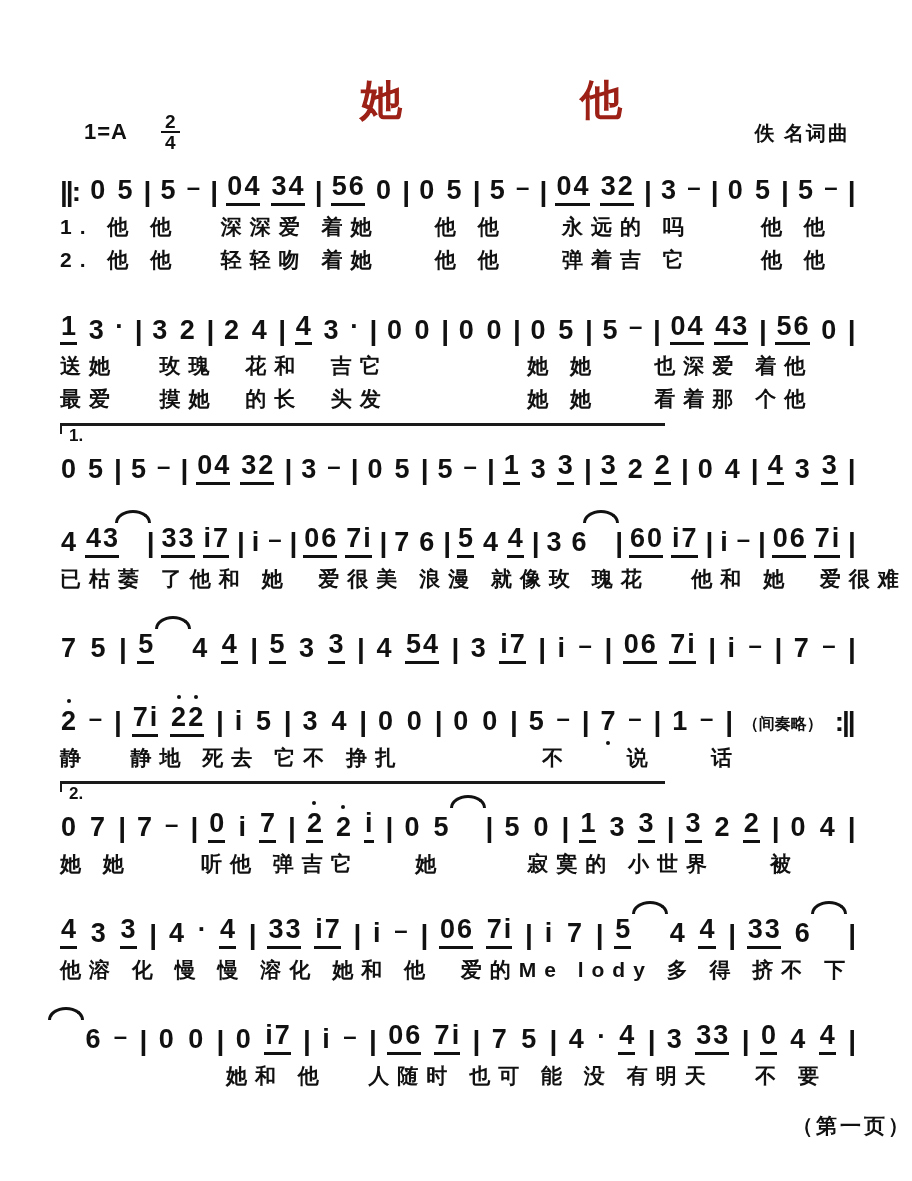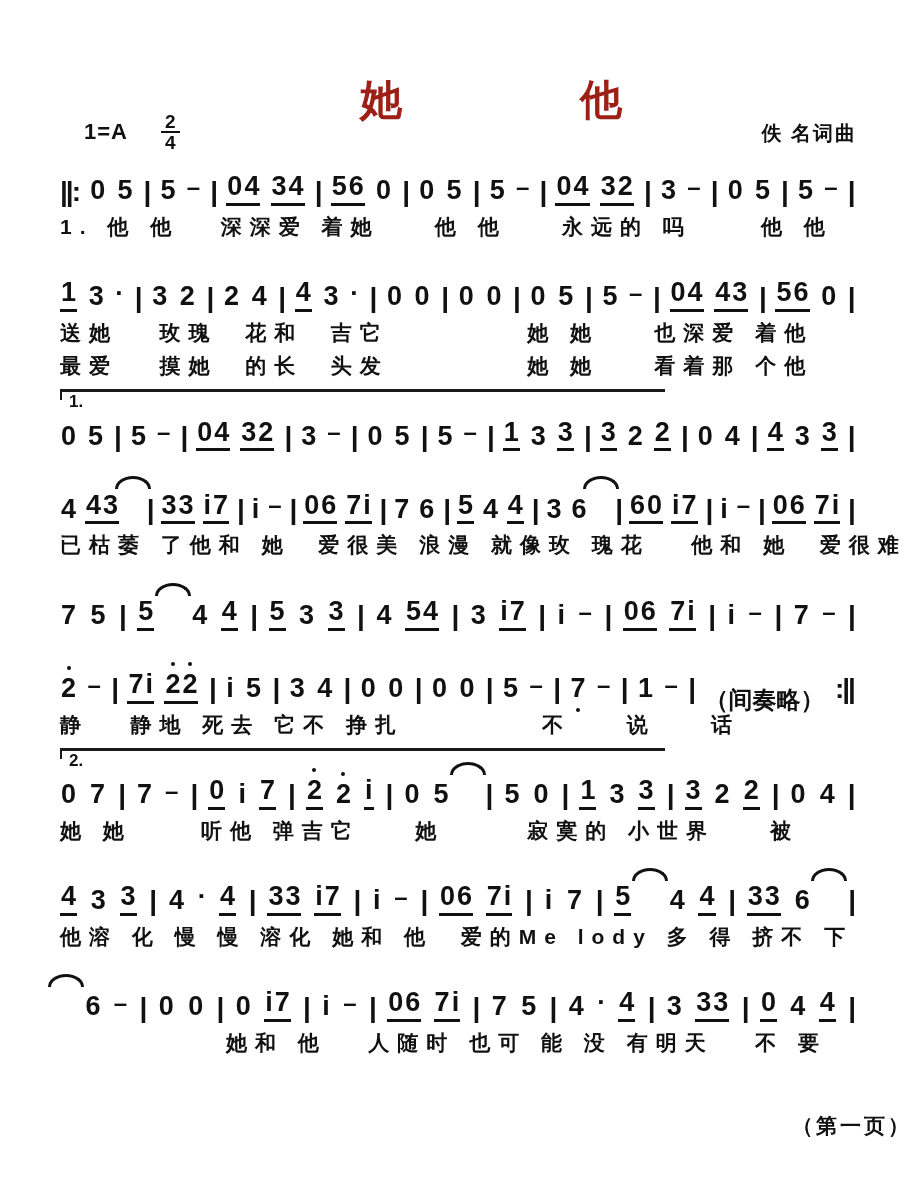--- a/index.html
+++ b/index.html
@@ -15,21 +15,21 @@
   }
   .keysig{
     position:absolute;top:112px;left:84px;display:flex;align-items:center;
     font-weight:bold;font-size:22px;gap:23px;
   }
   .keysig .prefix{letter-spacing:1px;}
   .ts{display:inline-block;margin-left:10px;text-align:center;line-height:1;}
   .ts span{display:block;font-size:19px;font-weight:bold;padding:0 4px;}
   .ts .num{border-bottom:2px solid #111;}
   .credit{
-    position:absolute;top:120px;right:55px;font-size:20px;font-weight:bold;
+    position:absolute;top:120px;right:62px;font-size:20px;font-weight:bold;
     letter-spacing:2px;
   }
   
   .score{position:absolute;left:60px;top:160px;width:794px;}
   .score-line{position:relative;margin-bottom:27px;}
   .score-line.has-volta{margin-top:20px;}
   .notes{
     display:flex;justify-content:space-between;align-items:flex-end;
     height:46px;font-weight:bold;
   }
@@ -48,21 +48,21 @@
   .db{bottom:-8px;}
   .bar{font-size:28px;line-height:1.05;letter-spacing:-2px;}
   .dash{align-self:center;font-size:24px;position:relative;top:4px;}
   .dot{align-self:center;font-size:26px;position:relative;top:4px;}
   .slur{
     display:inline-block;width:30px;height:10px;
     border:3px solid #111;border-bottom:none;
     border-radius:100% 100% 0 0/200% 200% 0 0;
     margin:0 -12px;align-self:flex-start;position:relative;top:-2px;z-index:2;
   }
-  .annot{font-size:24px;align-self:center;position:relative;top:19px;letter-spacing:0;}
+  .annot{font-size:16px;align-self:center;position:relative;top:11px;letter-spacing:0;}
   .lyrics{
     white-space:pre;font-size:21px;font-weight:bold;letter-spacing:8px;
     margin-top:9px;line-height:1.15;
   }
   .volta{
     position:absolute;top:-16px;left:0;width:76%;height:8px;
     border-top:3px solid #1a1a1a;border-left:2px solid #1a1a1a;
   }
   .volta-label{
     position:absolute;left:7px;top:0px;font-size:17px;font-weight:bold;
@@ -118,20 +118,21 @@
           <span class="tok dash">–</span>
           <span class="tok bar">|</span>
           <span class="tok note"><span class="ch">0</span></span>
           <span class="tok note"><span class="ch">5</span></span>
           <span class="tok bar">|</span>
           <span class="tok note"><span class="ch">5</span></span>
           <span class="tok dash">–</span>
           <span class="tok bar">|</span>
         </div>
         <div class="lyrics">1. 他 他   深深爱 着她    他 他    永远的 吗     他 他</div>
+        <div class="lyrics">2. 他 他   轻轻吻 着她    他 他    弹着吉 它     他 他</div>
       </div>
       <div class="score-line">
         <div class="notes">
           <span class="tok note u"><span class="ch">1</span></span>
           <span class="tok note"><span class="ch">3</span></span>
           <span class="tok dot">·</span>
           <span class="tok bar">|</span>
           <span class="tok note"><span class="ch">3</span></span>
           <span class="tok note"><span class="ch">2</span></span>
           <span class="tok bar">|</span>

